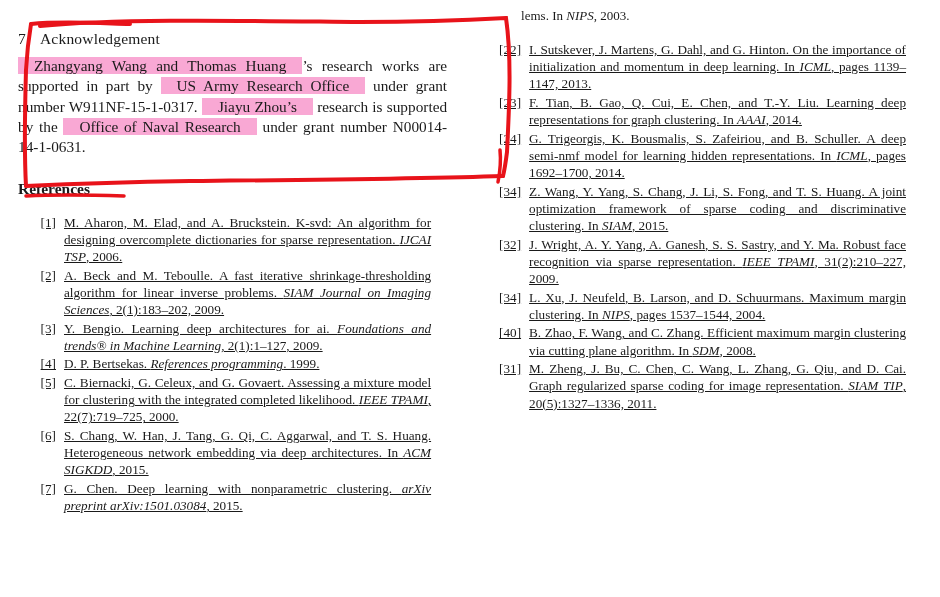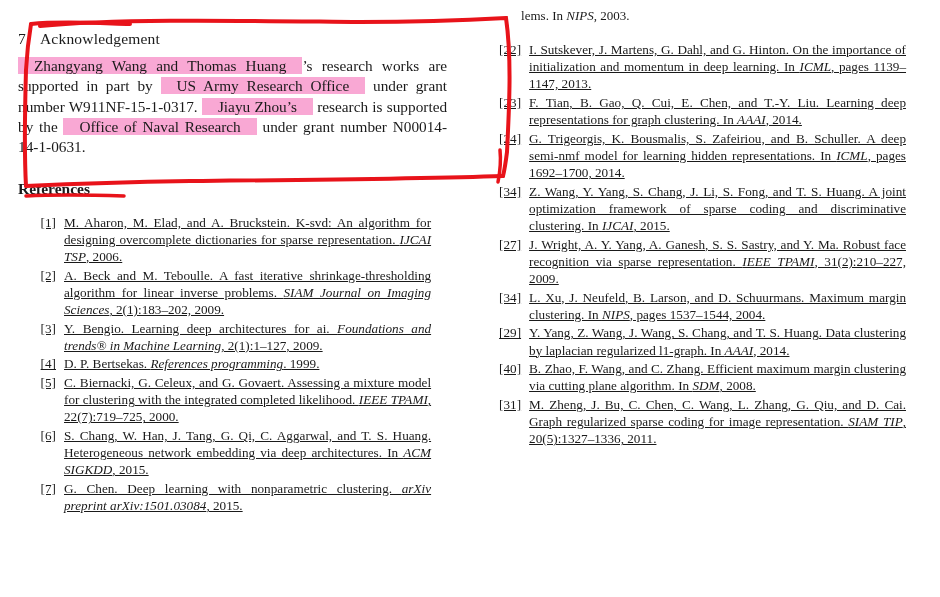--- a/index.html
+++ b/index.html
@@ -156,33 +156,29 @@
         <li>
           <span class="tag">[23]</span>
           <span class="body">F. Tian, B. Gao, Q. Cui, E. Chen, and T.-Y. Liu.  Learning deep representations for graph clustering. In <span class="it">AAAI</span>, 2014.</span>
         </li>
         <li>
           <span class="tag">[24]</span>
           <span class="body">G. Trigeorgis, K. Bousmalis, S. Zafeiriou, and B. Schuller. A deep semi-nmf model for learning hidden representations. In <span class="it">ICML</span>, pages 1692–1700, 2014.</span>
         </li>
         <li>
           <span class="tag">[34]</span>
-          <span class="body">Z. Wang, Y. Yang, S. Chang, J. Li, S. Fong, and T. S. Huang. A joint optimization framework of sparse coding and discriminative clustering. In <span class="it">IJCAI</span>, 2015.</span>
+          <span class="body">Z. Wang, Y. Yang, S. Chang, J. Li, S. Fong, and T. S. Huang. A joint optimization framework of sparse coding and discriminative clustering. In <span class="it">SIAM</span>, 2015.</span>
         </li>
         <li>
-          <span class="tag">[27]</span>
+          <span class="tag">[32]</span>
           <span class="body">J. Wright, A. Y. Yang, A. Ganesh, S. S. Sastry, and Y. Ma. Robust face recognition via sparse representation.    <span class="it">IEEE TPAMI</span>, 31(2):210–227, 2009.</span>
         </li>
         <li>
           <span class="tag">[34]</span>
           <span class="body">L. Xu, J. Neufeld, B. Larson, and D. Schuurmans. Maximum margin clustering. In <span class="it">NIPS</span>, pages 1537–1544, 2004.</span>
-        </li>
-        <li>
-          <span class="tag">[29]</span>
-          <span class="body">Y. Yang, Z. Wang, J. Wang, S. Chang, and T. S. Huang. Data clustering by laplacian regularized l1-graph.   In <span class="it">AAAI</span>, 2014.</span>
         </li>
         <li>
           <span class="tag">[40]</span>
           <span class="body">B. Zhao, F. Wang, and C. Zhang. Efficient maximum margin clustering via cutting plane algorithm. In <span class="it">SDM</span>, 2008.</span>
         </li>
         <li>
           <span class="tag">[31]</span>
           <span class="body">M. Zheng, J. Bu, C. Chen, C. Wang, L. Zhang, G. Qiu, and D. Cai.   Graph regularized sparse coding for image representation. <span class="it">SIAM TIP</span>, 20(5):1327–1336, 2011.</span>
         </li>
       </ul>

